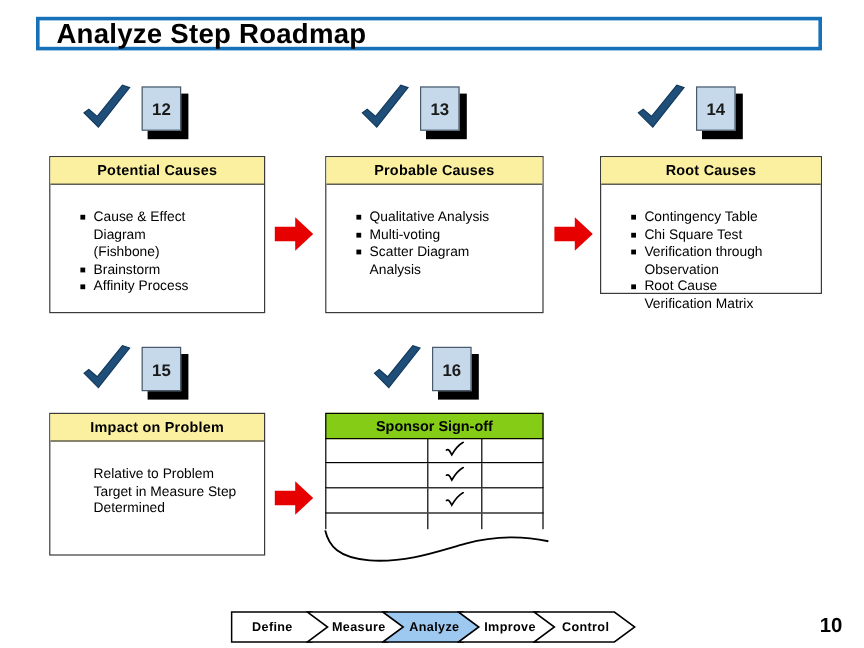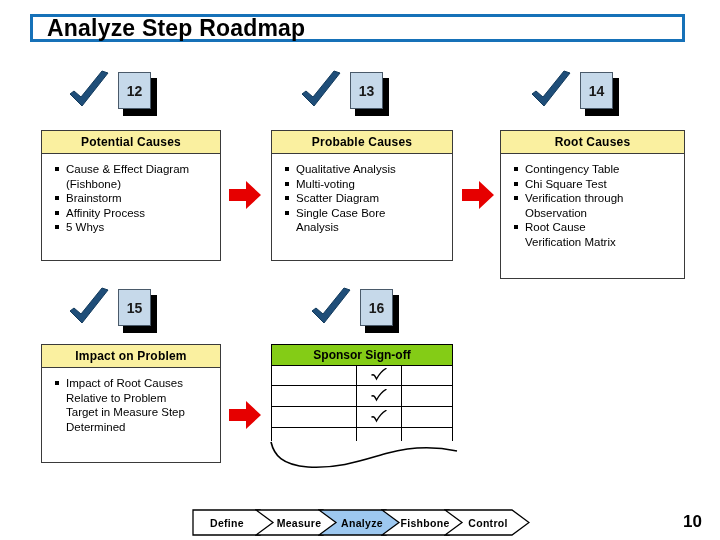--- a/index.html
+++ b/index.html
@@ -105,21 +105,21 @@
     align-items: center;
     justify-content: center;
     font-size: 12px;
     font-weight: bold;
     letter-spacing: 0.2px;
   }
   .box-body {
     padding: 4px 5px 4px 7px;
   }
   .bullet-list {
-    margin: 4px;
+    margin: 16px;
     padding: 0;
     list-style: none;
   }
   .bullet-list li {
     position: relative;
     padding-left: 13px;
     font-size: 11.5px;
     line-height: 14.5px;
     margin-bottom: 0px;
   }
@@ -278,47 +278,45 @@
 </div>
 
 <div class="content-box" style="left:41px; top:130px; width:180px; height:131px;">
   <div class="box-header">Potential Causes</div>
   <div class="box-body">
     <ul class="bullet-list">
       <li>Cause &amp; Effect Diagram</li>
       <li class="no-bullet">(Fishbone)</li>
       <li>Brainstorm</li>
       <li>Affinity Process</li>
-      <li>5 Whys</li>
     </ul>
   </div>
 </div>
 
 <svg class="red-arrow" style="left:228px; top:178px;" viewBox="0 0 34 34">
   <path d="M1 11 H18 V3 L33 17 L18 31 V23 H1 Z" fill="#E60000"></path>
 </svg>
 
 <div class="content-box" style="left:271px; top:130px; width:182px; height:131px;">
   <div class="box-header">Probable Causes</div>
   <div class="box-body">
     <ul class="bullet-list">
       <li>Qualitative Analysis</li>
       <li>Multi-voting</li>
       <li>Scatter Diagram</li>
-      <li>Single Case Bore</li>
       <li class="no-bullet">Analysis</li>
     </ul>
   </div>
 </div>
 
 <svg class="red-arrow" style="left:461px; top:178px;" viewBox="0 0 34 34">
   <path d="M1 11 H18 V3 L33 17 L18 31 V23 H1 Z" fill="#E60000"></path>
 </svg>
 
-<div class="content-box" style="left:500px; top:130px; width:185px; height:149px;">
+<div class="content-box" style="left:500px; top:130px; width:185px; height:115px;">
   <div class="box-header">Root Causes</div>
   <div class="box-body">
     <ul class="bullet-list">
       <li>Contingency Table</li>
       <li>Chi Square Test</li>
       <li>Verification through</li>
       <li class="no-bullet">Observation</li>
       <li>Root Cause</li>
       <li class="no-bullet">Verification Matrix</li>
     </ul>
@@ -344,21 +342,20 @@
     <div class="shadow"></div>
     <div class="sheet"></div>
     <div class="num">16</div>
   </div>
 </div>
 
 <div class="content-box" style="left:41px; top:344px; width:180px; height:119px;">
   <div class="box-header">Impact on Problem</div>
   <div class="box-body">
     <ul class="bullet-list">
-      <li>Impact of Root Causes</li>
       <li class="no-bullet">Relative to Problem</li>
       <li class="no-bullet">Target in Measure Step</li>
       <li class="no-bullet">Determined</li>
     </ul>
   </div>
 </div>
 
 <svg class="red-arrow" style="left:228px; top:398px;" viewBox="0 0 34 34">
   <path d="M1 11 H18 V3 L33 17 L18 31 V23 H1 Z" fill="#E60000"></path>
 </svg>
@@ -429,21 +426,21 @@
     <svg width="86" height="27" viewBox="0 0 86 27">
       <path d="M1 1 H68 L85 13.5 L68 26 H1 L18 13.5 Z" fill="#9DC8F0" stroke="#000" stroke-width="1.3"></path>
     </svg>
     <div class="label" style="padding-left:10px; padding-right:8px;">Analyze</div>
   </div>
 
   <div class="chev" style="left:189px; width:86px;">
     <svg width="86" height="27" viewBox="0 0 86 27">
       <path d="M1 1 H68 L85 13.5 L68 26 H1 L18 13.5 Z" fill="#ffffff" stroke="#000" stroke-width="1.3"></path>
     </svg>
-    <div class="label" style="padding-left:10px; padding-right:8px;">Fishbone</div>
+    <div class="label" style="padding-left:10px; padding-right:8px;">Improve</div>
   </div>
 
   <div class="chev" style="left:252px; width:86px;">
     <svg width="86" height="27" viewBox="0 0 86 27">
       <path d="M1 1 H68 L85 13.5 L68 26 H1 L18 13.5 Z" fill="#ffffff" stroke="#000" stroke-width="1.3"></path>
     </svg>
     <div class="label" style="padding-left:10px; padding-right:8px;">Control</div>
   </div>
 </div>
 

